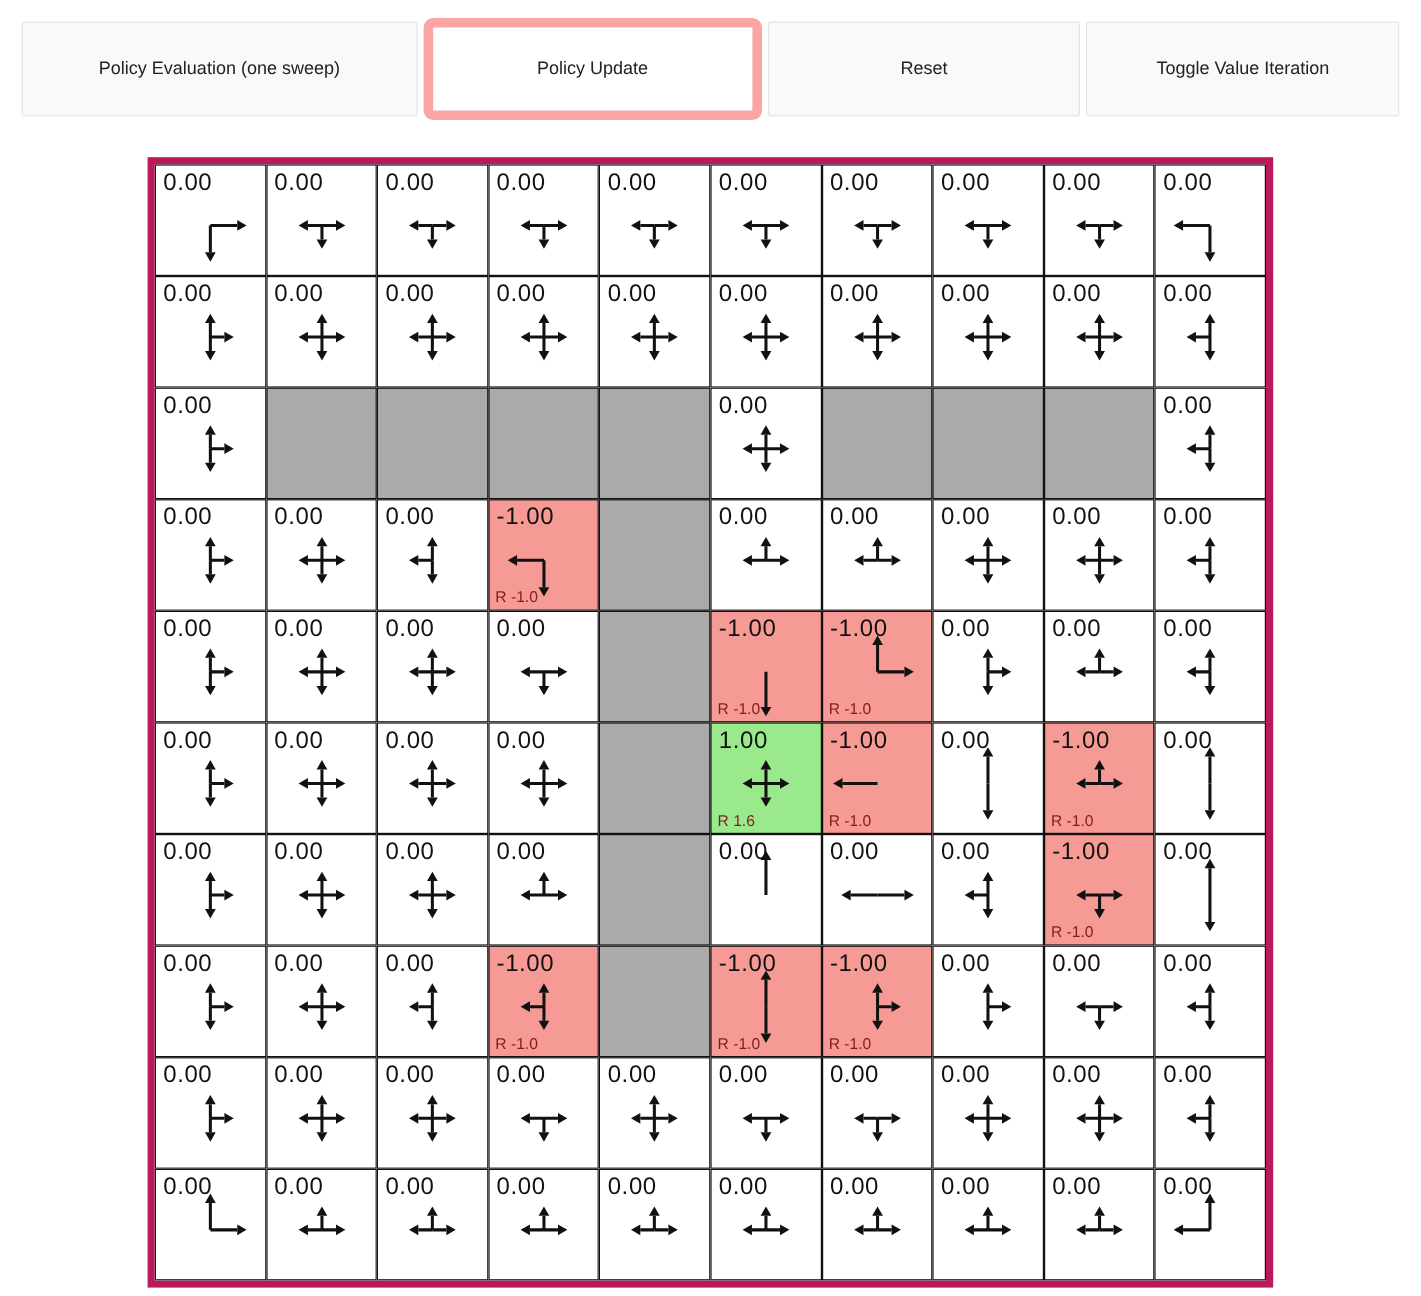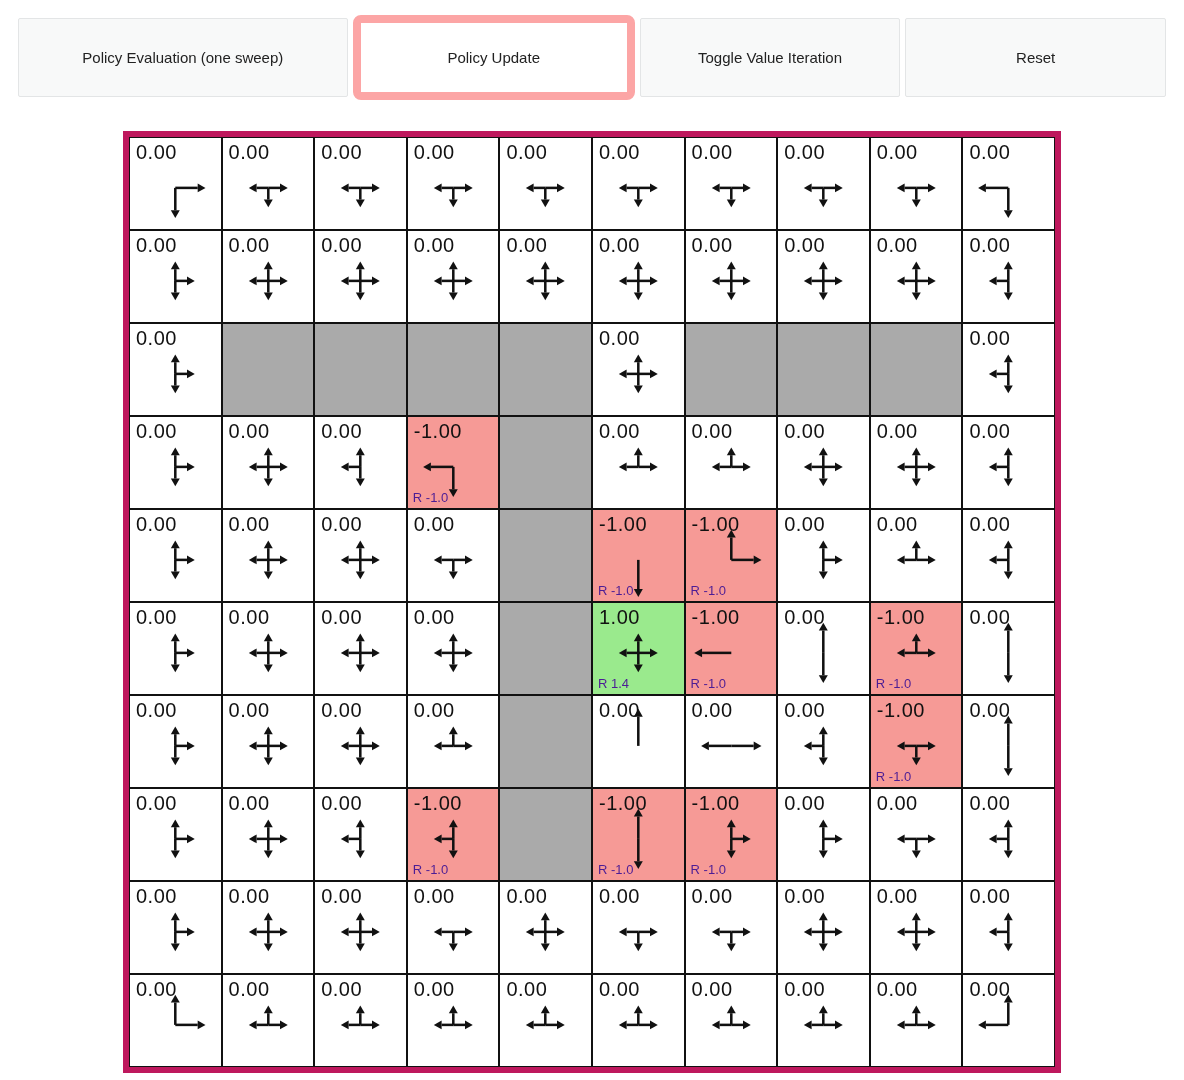--- a/index.html
+++ b/index.html
@@ -9,32 +9,32 @@
     font-family:"Liberation Sans",sans-serif;font-size:15px;color:#222;cursor:pointer;}
   .tb-btn.active{height:85px;background:#ffffff;border:8px solid #fca5a5;border-radius:8px;}
   .tb-btn.b0{flex:1.28;}
   .tb-btn.b1{flex:1.03;}
   .tb-btn.b2{flex:1;}
   .tb-btn.b3{flex:1;}
   .grid{width:926px;margin:31px auto 0 auto;border:6px solid #be185d;
     display:grid;grid-template-columns:repeat(10,1fr);grid-template-rows:repeat(10,93px);}
   .cell{position:relative;border:1px solid #111;background:#fff;box-sizing:border-box;}
   .cell .val{position:absolute;top:3px;left:6px;font-size:20px;color:#111;letter-spacing:0.5px;}
-  .cell .rew{position:absolute;bottom:3px;left:5px;font-size:13px;color:#4c1d95;}
+  .cell .rew{position:absolute;bottom:3px;left:5px;font-size:13px;color:#7f1d1d;}
   .cell svg{position:absolute;left:0;top:0;width:100%;height:100%;pointer-events:none;}
 </style>
 </head>
 <body>
 
 <div class="page">
   <div class="toolbar">
     <button class="tb-btn b0">Policy Evaluation (one sweep)</button>
     <button class="tb-btn b1 active">Policy Update</button>
+    <button class="tb-btn b3">Reset</button>
     <button class="tb-btn b2">Toggle Value Iteration</button>
-    <button class="tb-btn b3">Reset</button>
   </div>
   <div class="grid">
       <div class="cell">
         <span class="val">0.00</span>
         <svg viewBox="0 0 93 93">
           <line x1="46.5" y1="51" x2="69.5" y2="51" stroke="#111111" stroke-width="2.6"></line>
           <polygon points="77.5,51 69.5,55.6 69.5,46.4" fill="#111111"></polygon>
           <line x1="46.5" y1="51" x2="46.5" y2="74" stroke="#111111" stroke-width="2.6"></line>
           <polygon points="46.5,82 41.9,74 51.1,74" fill="#111111"></polygon>
         </svg>
@@ -565,21 +565,21 @@
         <svg viewBox="0 0 93 93">
           <line x1="46.5" y1="51" x2="46.5" y2="39" stroke="#111111" stroke-width="2.6"></line>
           <polygon points="46.5,31 51.1,39 41.9,39" fill="#111111"></polygon>
           <line x1="46.5" y1="51" x2="58.5" y2="51" stroke="#111111" stroke-width="2.6"></line>
           <polygon points="66.5,51 58.5,55.6 58.5,46.4" fill="#111111"></polygon>
           <line x1="46.5" y1="51" x2="46.5" y2="63" stroke="#111111" stroke-width="2.6"></line>
           <polygon points="46.5,71 41.9,63 51.1,63" fill="#111111"></polygon>
           <line x1="46.5" y1="51" x2="34.5" y2="51" stroke="#111111" stroke-width="2.6"></line>
           <polygon points="26.5,51 34.5,46.4 34.5,55.6" fill="#111111"></polygon>
         </svg>
-        <span class="rew">R 1.4</span>
+        <span class="rew">R 1.6</span>
       </div>
       <div class="cell" style="background: rgb(246, 154, 150);">
         <span class="val">-1.00</span>
         <svg viewBox="0 0 93 93">
           <line x1="46.5" y1="51" x2="16.5" y2="51" stroke="#111111" stroke-width="2.6"></line>
           <polygon points="8.5,51 16.5,46.4 16.5,55.6" fill="#111111"></polygon>
         </svg>
         <span class="rew">R -1.0</span>
       </div>
       <div class="cell">

